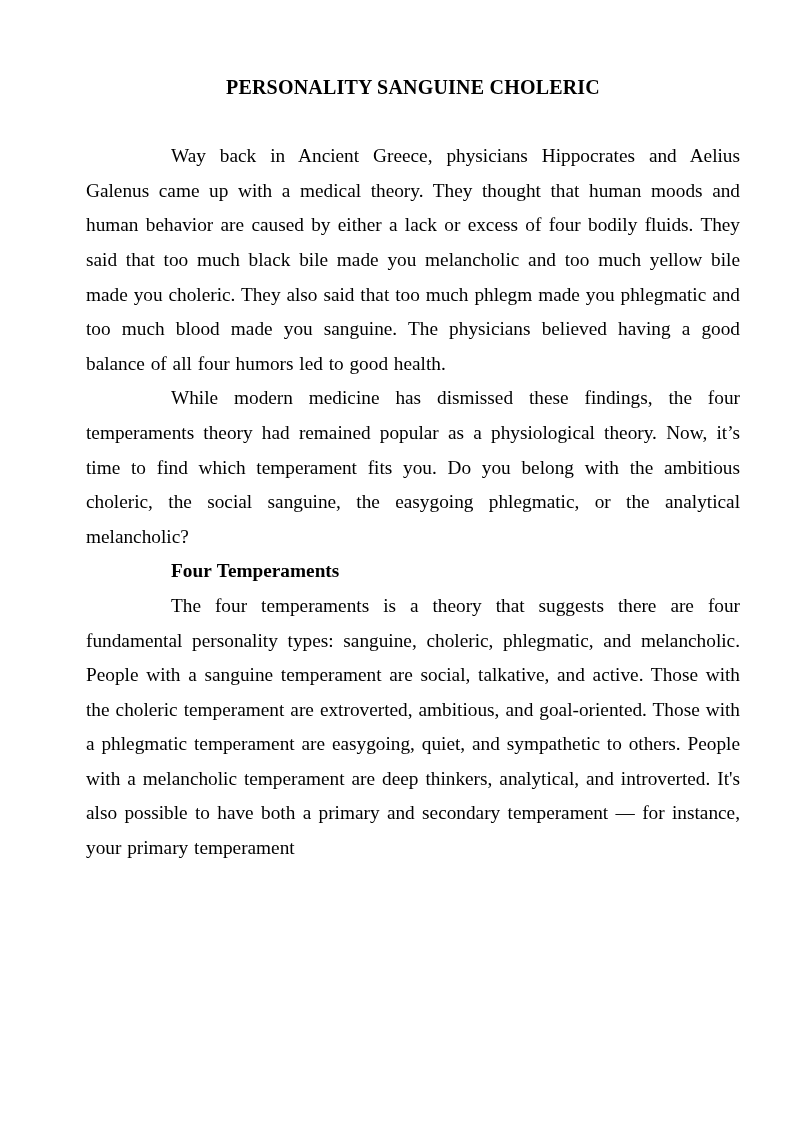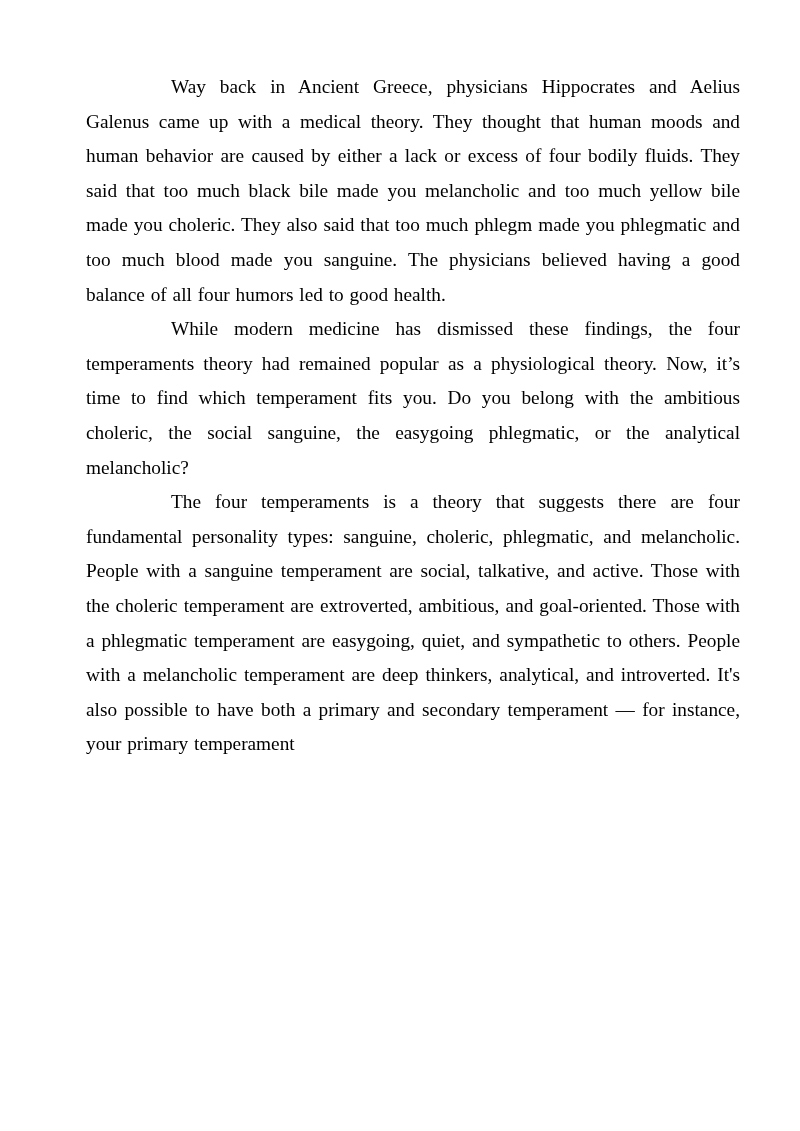--- a/index.html
+++ b/index.html
@@ -36,22 +36,24 @@
     word-spacing: 1px;
   }
   .section-heading {
     font-weight: bold;
   }
 </style>
 </head>
 <body>
 
 <div class="page">
+  <h1 class="doc-title">PERSONALITY SANGUINE CHOLERIC</h1>
 
 
   <p>Way back in Ancient Greece, physicians Hippocrates and Aelius Galenus came up with a medical theory. They thought that human moods and human behavior are caused by either a lack or excess of four bodily fluids. They said that too much black bile made you melancholic and too much yellow bile made you choleric. They also said that too much phlegm made you phlegmatic and too much blood made you sanguine. The physicians believed having a good balance of all four humors led to good health.</p>
 
   <p>While modern medicine has dismissed these findings, the four temperaments theory had remained popular as a physiological theory. Now, it’s time to find which temperament fits you. Do you belong with the ambitious choleric, the social sanguine, the easygoing phlegmatic, or the analytical melancholic?</p>
 
 
+  <p class="section-heading">Four Temperaments</p>
 
   <p>The four temperaments is a theory that suggests there are four fundamental personality types: sanguine, choleric, phlegmatic, and melancholic. People with a sanguine temperament are social, talkative, and active. Those with the choleric temperament are extroverted, ambitious, and goal-oriented. Those with a phlegmatic temperament are easygoing, quiet, and sympathetic to others. People with a melancholic temperament are deep thinkers, analytical, and introverted. It's also possible to have both a primary and secondary temperament — for instance, your primary temperament</p>
 </div>
 
 </body></html>

